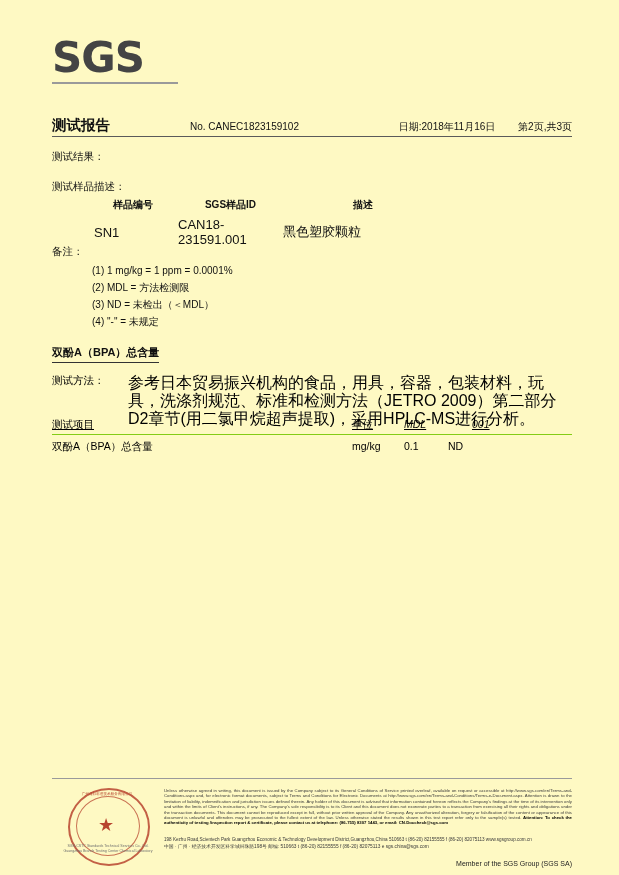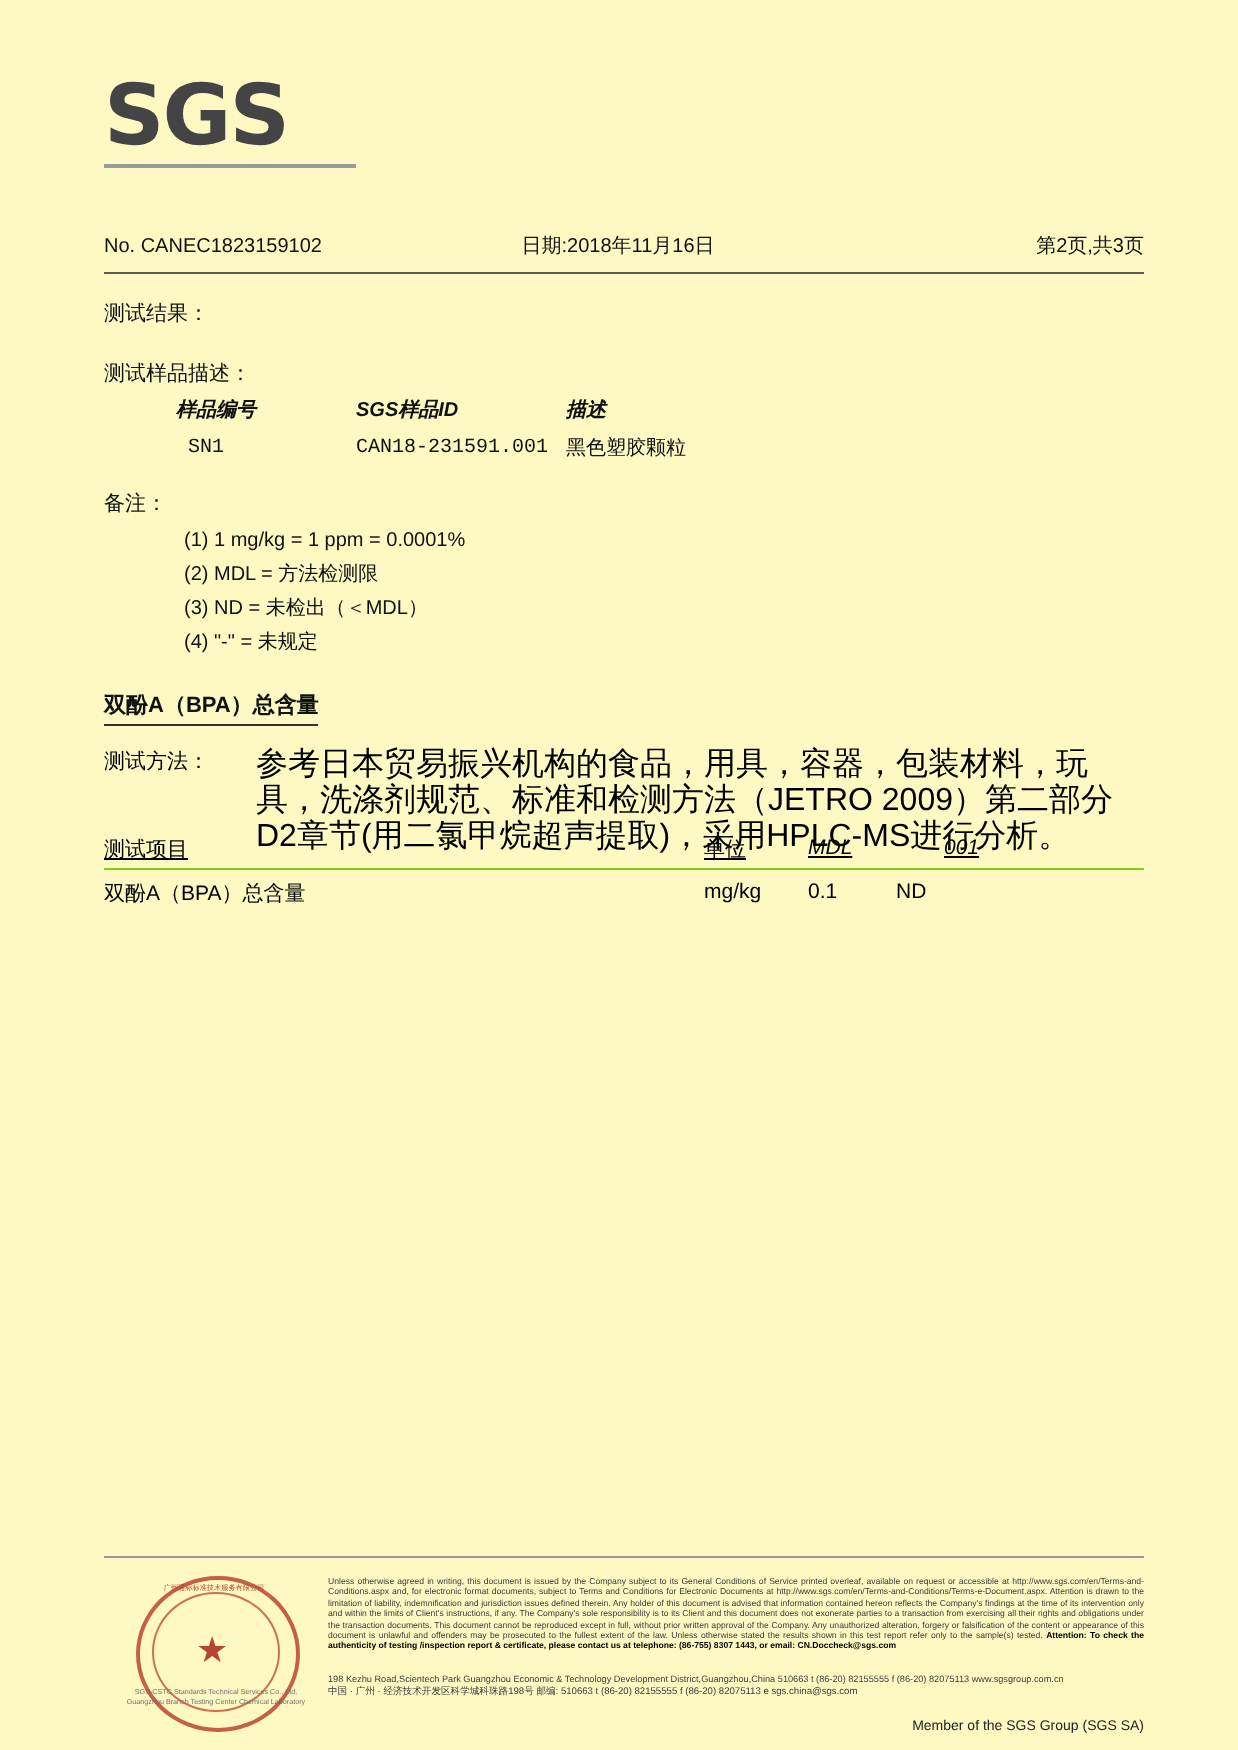--- a/index.html
+++ b/index.html
@@ -95,29 +95,27 @@
   .tbl {
     position: absolute;
     font-size: 10px;
     color: #111;
   }
   .tbl table {
     border-collapse: collapse;
   }
   .tbl th {
     font-weight: bold;
-    text-align: left;
+    text-align: center;
     padding: 0 0 4px 0;
     font-size: 10px;
-    font-style: italic;
   }
   .tbl td {
     padding: 1px 0 0 0;
-    font-size: 10px;
-    font-family: Liberation Mono, monospace;
+    font-size: 13px;
   }
 
   .notes {
     position: absolute;
     left: 92px;
     font-size: 10px;
     color: #111;
     line-height: 17px;
   }
 
@@ -259,20 +257,21 @@
 <body>
 
 <div class="page">
 
   <div class="logo-block">
     <div class="sgs-logo">SGS</div>
     <div class="logo-rule"></div>
   </div>
 
   <div class="title-row">
+    <div class="doc-title">测试报告</div>
     <div class="doc-no">No. CANEC1823159102</div>
     <div class="doc-date">日期:2018年11月16日</div>
     <div class="doc-page">第2页,共3页</div>
   </div>
   <div class="title-rule"></div>
 
   <div class="line" style="left:52px; top:150px;">测试结果：</div>
 
   <div class="line" style="left:52px; top:180px;">测试样品描述：</div>
 

